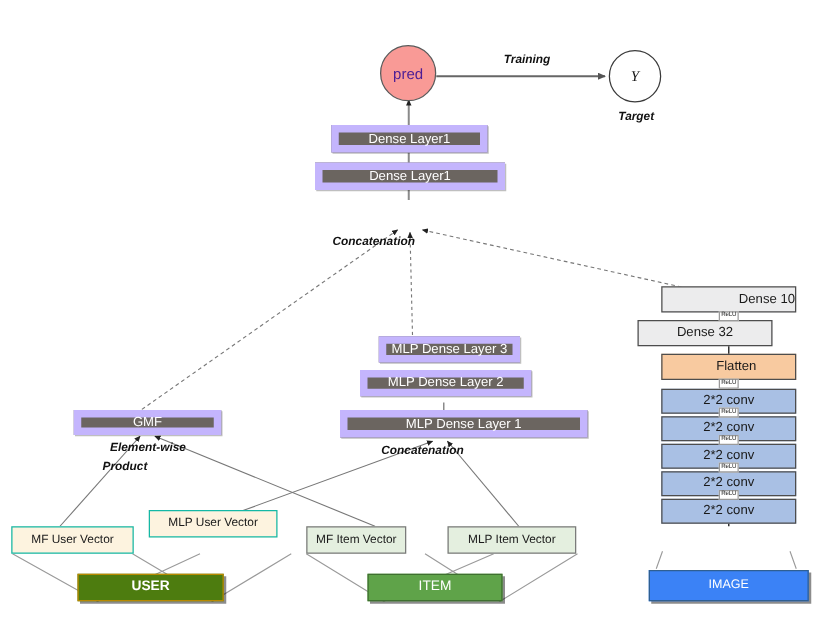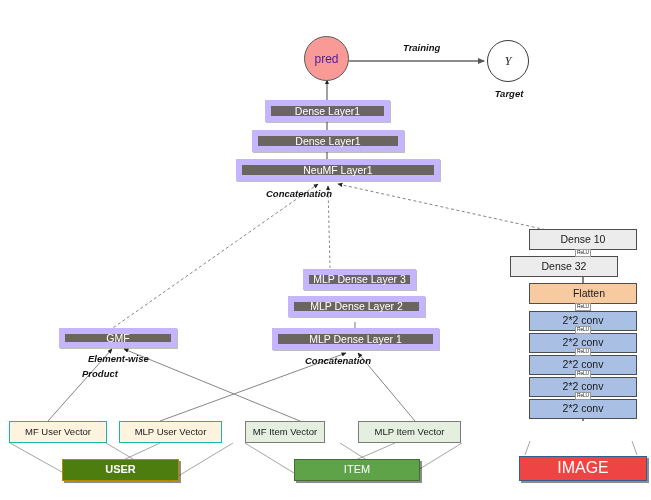--- a/index.html
+++ b/index.html
@@ -54,24 +54,24 @@
     color: #1a1a1a;
     font-size: 10.5px;
   }
   .blk-conv {
     background: #a9c0e4;
     border: 1px solid #4d4d4d;
     color: #1a1a1a;
     font-size: 10.5px;
   }
   .blk-image {
-    background: #ef4444;
+    background: #3b82f6;
     border: 1px solid #2f5f92;
     color: #ffffff;
-    font-size: 16px;
+    font-size: 10px;
     box-shadow: 2px 2px 0 rgba(0,0,0,0.45);
   }
   .blk-user {
     background: #4d7c0f;
     border: 1px solid #b88900;
     color: #ffffff;
     font-size: 11px;
     font-weight: bold;
     box-shadow: 2px 2px 0 rgba(0,0,0,0.45);
   }
@@ -213,76 +213,73 @@
   <div class="caption" style="left:489px; top:88px; width:40px;">Target</div>
 
   <div class="node blk-dark" style="left:265px; top:100px; width:125px; height:22px;">
     <span>Dense Layer1</span>
   </div>
 
   <div class="node blk-dark" style="left:252px; top:130px; width:152px; height:22px;">
     <span>Dense Layer1</span>
   </div>
 
-  <div class="node blk-dark" style="left:236px; top:159px; width:204px; height:22px;">
-    <span>NeuMF Layer1</span>
-  </div>
 
   <div class="edge-label" style="left:266px; top:188px;">Concatenation</div>
 
   <div class="node blk-dark" style="left:59px; top:328px; width:118px; height:20px;">
     <span>GMF</span>
   </div>
 
   <div class="edge-label" style="left:88px; top:353px;">Element-wise</div>
   <div class="edge-label" style="left:82px; top:368px;">Product</div>
 
   <div class="node blk-dark" style="left:303px; top:269px; width:113px; height:21px;">
     <span>MLP Dense Layer 3</span>
   </div>
 
   <div class="node blk-dark" style="left:288px; top:296px; width:137px; height:21px;">
     <span>MLP Dense Layer 2</span>
   </div>
 
-  <div class="node blk-dark" style="left:272px; top:328px; width:167px; height:22px;">
+  <div class="node blk-dark" style="left:272px; top:328px; width:198px; height:22px;">
     <span>MLP Dense Layer 1</span>
   </div>
 
   <div class="edge-label" style="left:305px; top:355px;">Concatenation</div>
 
   <div class="node blk-uservec" style="left:9px; top:421px; width:98px; height:22px;">
     <span>MF User Vector</span>
   </div>
 
-  <div class="node blk-uservec" style="left:119px; top:421px; width:103px; height:22px;">
+  <div class="node blk-uservec" style="left:119px; top:408px; width:103px; height:22px;">
     <span>MLP User Vector</span>
   </div>
 
   <div class="node blk-itemvec" style="left:245px; top:421px; width:80px; height:22px;">
     <span>MF Item Vector</span>
   </div>
 
   <div class="node blk-itemvec" style="left:358px; top:421px; width:103px; height:22px;text-align:center;">
     <span>MLP Item Vector</span>
   </div>
 
   <div class="node blk-user" style="left:62px; top:459px; width:117px; height:22px;">
     <span>USER</span>
   </div>
 
-  <div class="node blk-item" style="left:294px; top:459px; width:126px; height:22px;">
+  <div class="node blk-item" style="left:294px; top:459px; width:108px; height:22px;">
     <span>ITEM</span>
   </div>
 
   <div class="node blk-image" style="left:519px; top:456px; width:128px; height:25px;">
     <span>IMAGE</span>
   </div>
 
-  <div class="node blk-gray" style="left:529px; top:229px; width:108px; height:21px;">
+  <div class="node blk-gray" style="left:529px; top:229px; width:108px; height:21px;justify-content:flex-end;">
     <span>Dense 10</span>
   </div>
   <div class="relu-label" style="left:575px; top:249px;">ReLU</div>
 
   <div class="node blk-gray" style="left:510px; top:256px; width:108px; height:21px;">
     <span>Dense 32</span>
   </div>
 
   <div class="node blk-flatten" style="left:529px; top:283px; width:108px; height:21px;padding-left:12px;">
     <span>Flatten</span>

